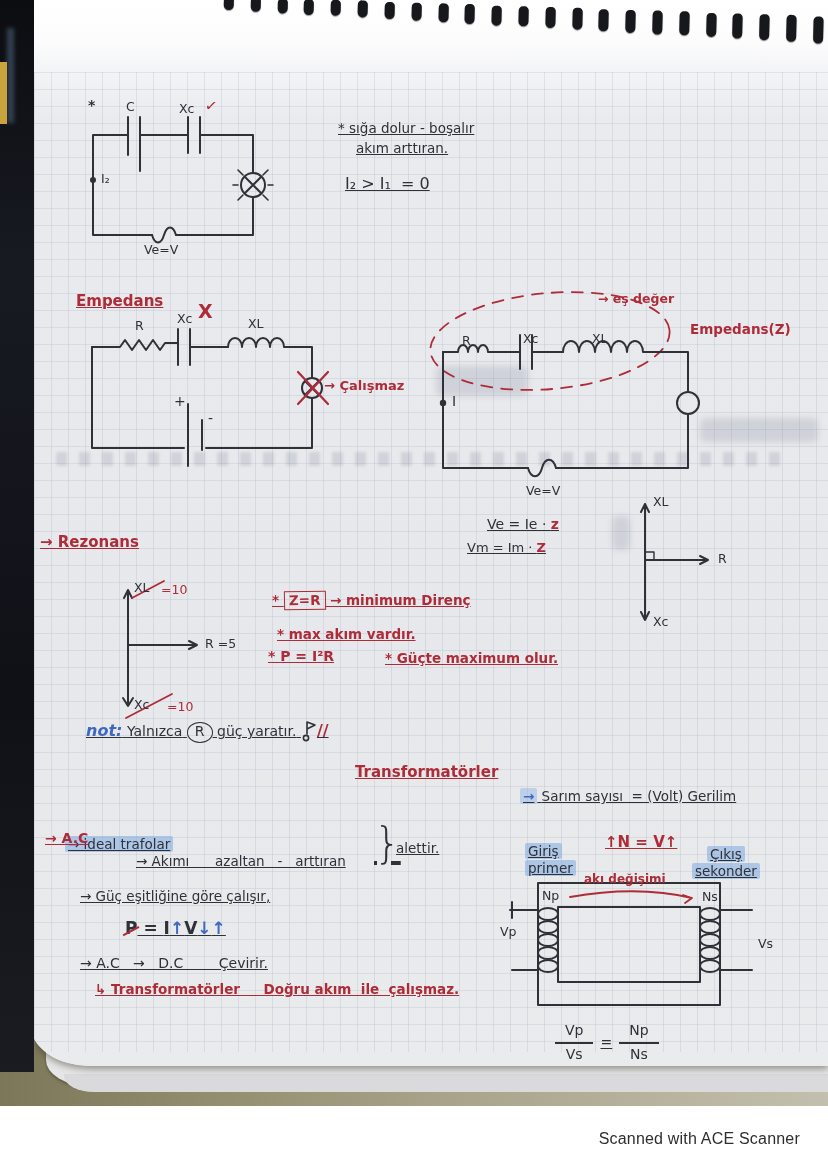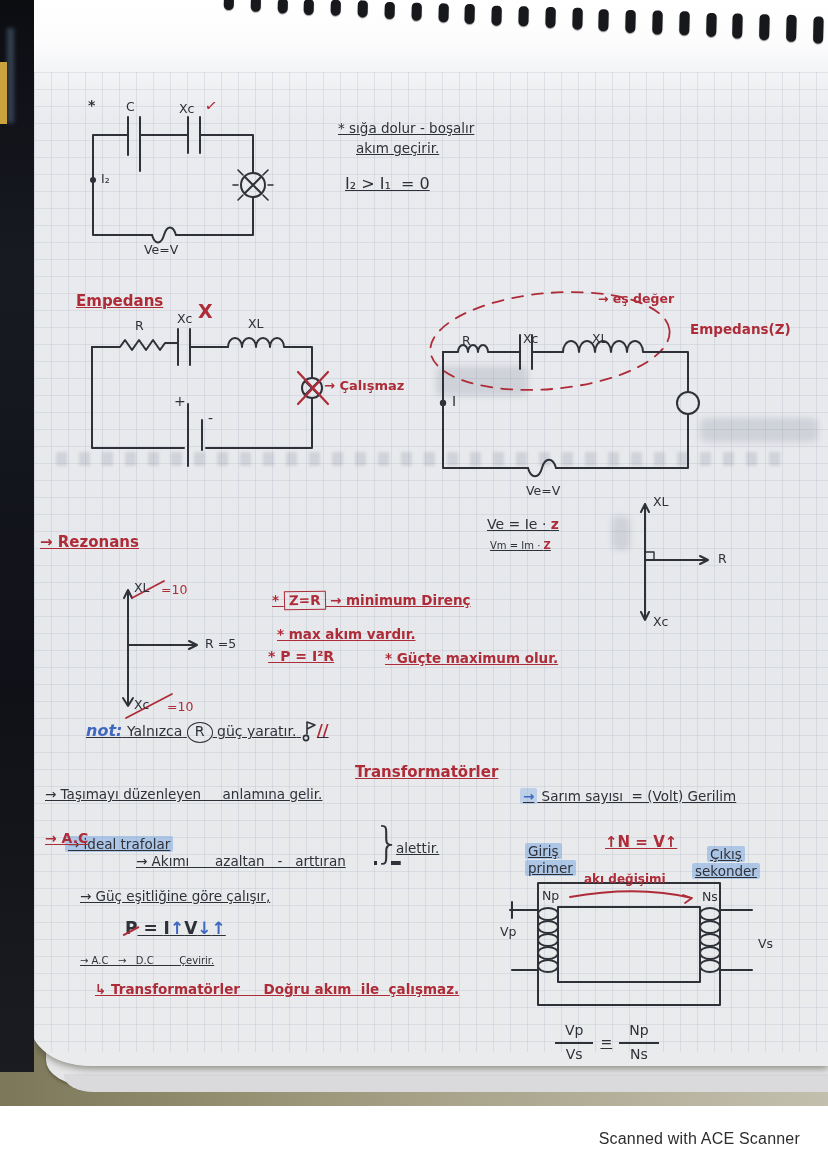--- a/index.html
+++ b/index.html
@@ -118,21 +118,21 @@
     </svg>
     <span class="lbl bold" style="left:10px;top:2px;font-size:14px;" data-bind="cap_section.star">*</span>
     <span class="lbl" style="left:48px;top:4px;" data-bind="cap_section.cap1">C</span>
     <span class="lbl" style="left:101px;top:6px;" data-bind="cap_section.cap2">Xc</span>
     <span class="lbl red bold" style="left:127px;top:2px;font-size:15px;transform:rotate(8deg);" data-bind="cap_section.check">✓</span>
     <span class="lbl" style="left:23px;top:76px;" data-bind="cap_section.current">I₂</span>
     <span class="lbl" style="left:66px;top:147px;" data-bind="cap_section.source">Ve=V</span>
   </div>
 
   <div class="abs hw" style="left:338px;top:120px;" data-bind="cap_section.note1">* sığa dolur - boşalır</div>
-  <div class="abs hw" style="left:356px;top:140px;" data-bind="cap_section.note2">akım geçirir.</div>
+  <div class="abs hw" style="left:356px;top:140px;" data-bind="cap_section.note2">akım arttıran.</div>
   <div class="abs hw" style="left:345px;top:174px;font-size:16px;" data-bind="cap_section.equation">I₂ &gt; I₁  = 0</div>
 
   <div class="abs hw title-red" style="left:76px;top:292px;" data-bind="empedans.title">Empedans</div>
 
   <div class="abs" style="left:80px;top:298px;width:340px;height:175px;">
     <svg width="340" height="175" viewBox="0 0 340 175">
       <path class="stroke" d="M12,49 H40 l5,-7 7,10 7,-10 7,10 7,-10 7,10 5,-7 H98 M110,49 H148"></path>
       <path class="stroke" d="M98,31 V67 M110,31 V67"></path>
       <path class="stroke" d="M148,49 a7,9 0 0 1 14,0 a7,9 0 0 1 14,0 a7,9 0 0 1 14,0 a7,9 0 0 1 14,0 M204,49 H232 V79"></path>
       <circle class="stroke" cx="232" cy="90" r="10"></circle>
@@ -164,21 +164,21 @@
     <span class="lbl" style="left:34px;top:50px;" data-bind="empedans.right.r">R</span>
     <span class="lbl" style="left:95px;top:48px;" data-bind="empedans.right.xc">Xc</span>
     <span class="lbl" style="left:164px;top:48px;" data-bind="empedans.right.xl">XL</span>
     <span class="lbl red bold" style="left:170px;top:8px;" data-bind="empedans.right.esdeger">→ eş değer</span>
     <span class="lbl red bold" style="left:262px;top:38px;font-size:13.5px;" data-bind="empedans.right.impedance">Empedans(Z)</span>
     <span class="lbl" style="left:24px;top:110px;font-size:14px;" data-bind="empedans.right.current">I</span>
     <span class="lbl" style="left:98px;top:200px;" data-bind="empedans.right.source">Ve=V</span>
   </div>
 
   <div class="abs hw" style="left:487px;top:516px;font-size:14px;"><span data-bind="empedans.eq1a">Ve = Ie · </span><span class="red bold" data-bind="empedans.eq1b">z</span></div>
-  <div class="abs hw" style="left:490px;top:540px;font-size:10px;"><span data-bind="empedans.eq2a">Vm = Im · </span><span class="red bold" data-bind="empedans.eq2b">Z</span></div>
+  <div class="abs hw" style="left:467px;top:540px;font-size:13px;"><span data-bind="empedans.eq2a">Vm = Im · </span><span class="red bold" data-bind="empedans.eq2b">Z</span></div>
 
   <div class="abs" style="left:598px;top:492px;width:170px;height:140px;">
     <svg width="170" height="140" viewBox="0 0 170 140">
       <path class="stroke" d="M47,12 V128 M47,12 l-4,8 M47,12 l4,8 M47,128 l-4,-8 M47,128 l4,-8"></path>
       <path class="stroke" d="M47,68 H110 M110,68 l-8,-4 M110,68 l-8,4"></path>
       <path class="stroke" style="stroke-width:1.4" d="M47,60 h9 v8"></path>
     </svg>
     <span class="lbl" style="left:55px;top:2px;" data-bind="empedans.axis.up">XL</span>
     <span class="lbl" style="left:120px;top:59px;" data-bind="empedans.axis.right">R</span>
     <span class="lbl" style="left:55px;top:122px;" data-bind="empedans.axis.down">Xc</span>
@@ -204,31 +204,30 @@
   <div class="abs hw red bold" style="left:277px;top:626px;" data-bind="rezonans.n2">* max akım vardır.</div>
   <div class="abs hw red bold" style="left:268px;top:648px;font-size:14px;" data-bind="rezonans.n3">* P = I²R</div>
   <div class="abs hw red bold" style="left:385px;top:650px;" data-bind="rezonans.n4">* Güçte maximum olur.</div>
 
   <div class="abs hw" style="left:86px;top:720px;font-size:14px;"><span class="blue bold" style="font-style:italic;font-size:16px;" data-bind="note_line.badge">not:</span><span>  </span><span data-bind="note_line.t1">Yalnızca</span><span>   </span><span class="cloud" data-bind="note_line.circled">R</span><span>   </span><span data-bind="note_line.t2">güç yaratır.</span><span>  </span><svg width="16" height="22" viewBox="0 0 16 22" style="vertical-align:-6px;">
         <path class="stroke" style="stroke-width:1.6" d="M6,2 V14 M6,2 L14,5 L6,9"></path>
         <circle class="stroke" style="stroke-width:1.6" cx="5" cy="18" r="2.6"></circle>
       </svg><span class="red bold" style="font-size:16px;" data-bind="note_line.slashes">//</span></div>
 
   <div class="abs hw title-red" style="left:355px;top:763px;" data-bind="transformers.heading">Transformatörler</div>
-  <div class="abs hw" style="left:45px;top:786px;" data-bind="transformers.l1">→ Taşımayı düzenleyen     anlamına gelir.</div>
   <div class="abs hw" style="left:45px;top:836px;padding-left:20px;"><span class="hl" data-bind="transformers.l2">→ ideal trafolar</span></div>
   <div class="abs hw red bold" style="left:45px;top:830px;font-size:14px;" data-bind="transformers.l3h">→ A.C</div>
   <div class="abs hw" style="left:136px;top:853px;" data-bind="transformers.l3b">→ Akımı      azaltan   -   arttıran</div>
   <div class="abs hw" style="left:374px;top:818px;font-size:42px;font-weight:200;" data-bind="transformers.brace">}</div>
   <div class="abs hw" style="left:396px;top:840px;" data-bind="transformers.l3c">alettir.</div>
   <div class="abs hw" style="left:80px;top:888px;" data-bind="transformers.l4">→ Güç eşitliğine göre çalışır,</div>
 
   <div class="abs hw" style="left:125px;top:918px;font-size:17px;font-weight:bold;"><span class="strike-red" data-bind="transformers.pw.p">P</span><span data-bind="transformers.pw.eq"> = </span><span data-bind="transformers.pw.i">I</span><span class="blue" data-bind="transformers.pw.a1">↑</span><span data-bind="transformers.pw.v">V</span><span class="blue" data-bind="transformers.pw.a2">↓</span><span class="blue" data-bind="transformers.pw.a3">↑</span></div>
 
-  <div class="abs hw" style="left:80px;top:955px;font-size:10px;" data-bind="transformers.l5">→ A.C   →   D.C        Çevirir.</div>
+  <div class="abs hw" style="left:80px;top:955px;font-size:14px;" data-bind="transformers.l5">→ A.C   →   D.C        Çevirir.</div>
   <div class="abs hw red bold" style="left:95px;top:981px;" data-bind="transformers.l6">↳ Transformatörler     Doğru akım  ile  çalışmaz.</div>
 
   <div class="abs hw" style="left:520px;top:788px;"><span class="blue bold hl" style="background:rgba(125,170,225,.4);" data-bind="winding.arrow">→</span><span>   </span><span data-bind="winding.rule">Sarım sayısı  = (Volt) Gerilim</span></div>
   <div class="abs hw red bold" style="left:605px;top:833px;font-size:15px;" data-bind="winding.relation">↑N = V↑</div>
 
   <div class="abs hw" style="left:525px;top:843px;"><span class="hl" data-bind="winding.in1">Giriş</span><br><span class="hl" data-bind="winding.in2">primer</span></div>
   <div class="abs hw" style="left:692px;top:846px;text-align:center;"><span class="hl" data-bind="winding.out1">Çıkış</span><br><span class="hl" data-bind="winding.out2">sekonder</span></div>
 
   <div class="abs" style="left:498px;top:872px;width:330px;height:145px;">
     <svg width="330" height="145" viewBox="0 0 330 145">

